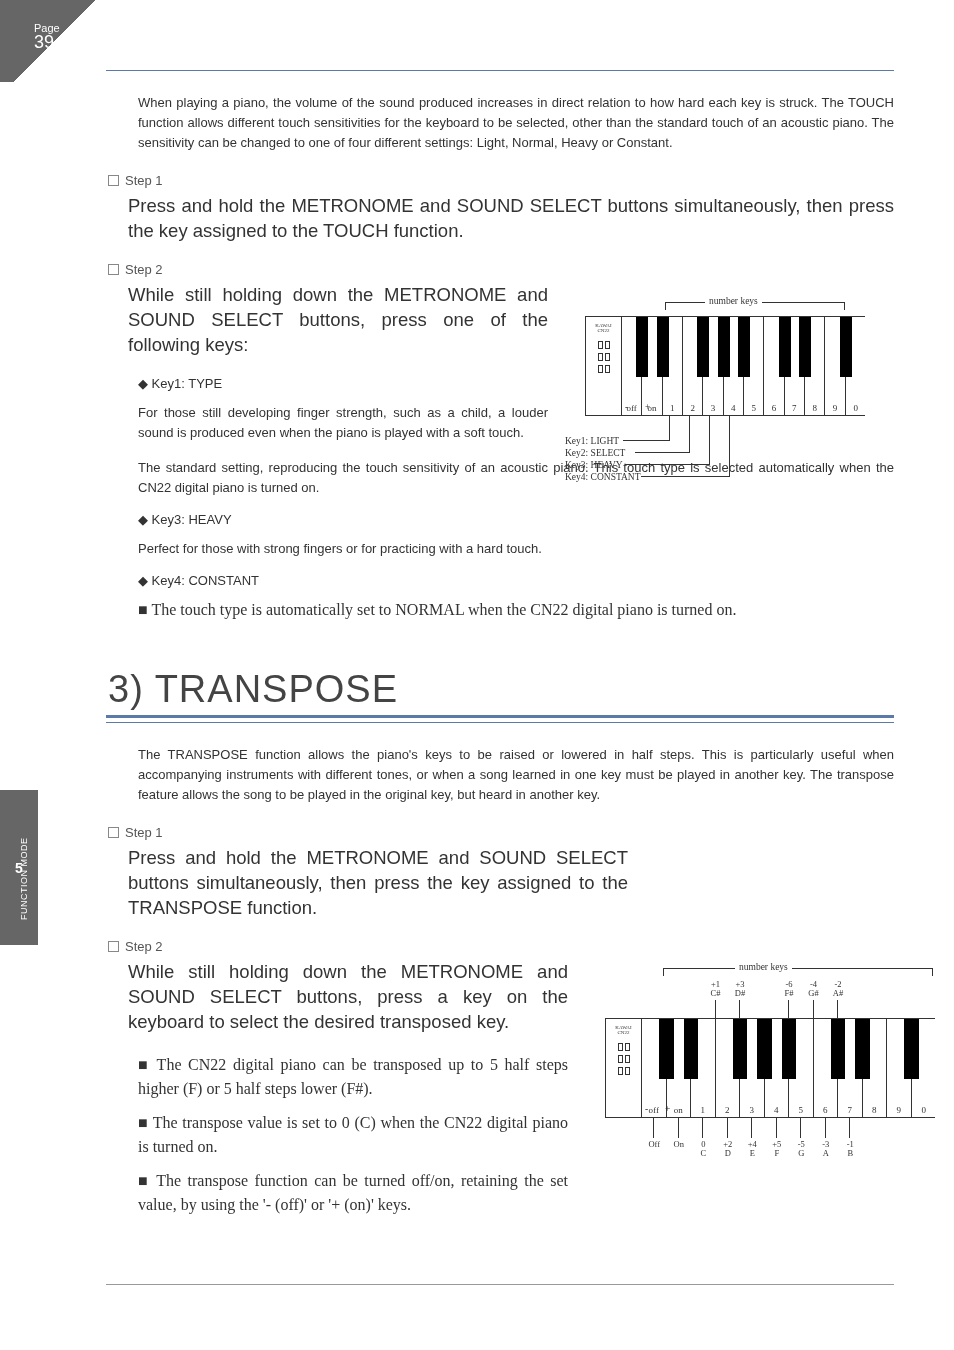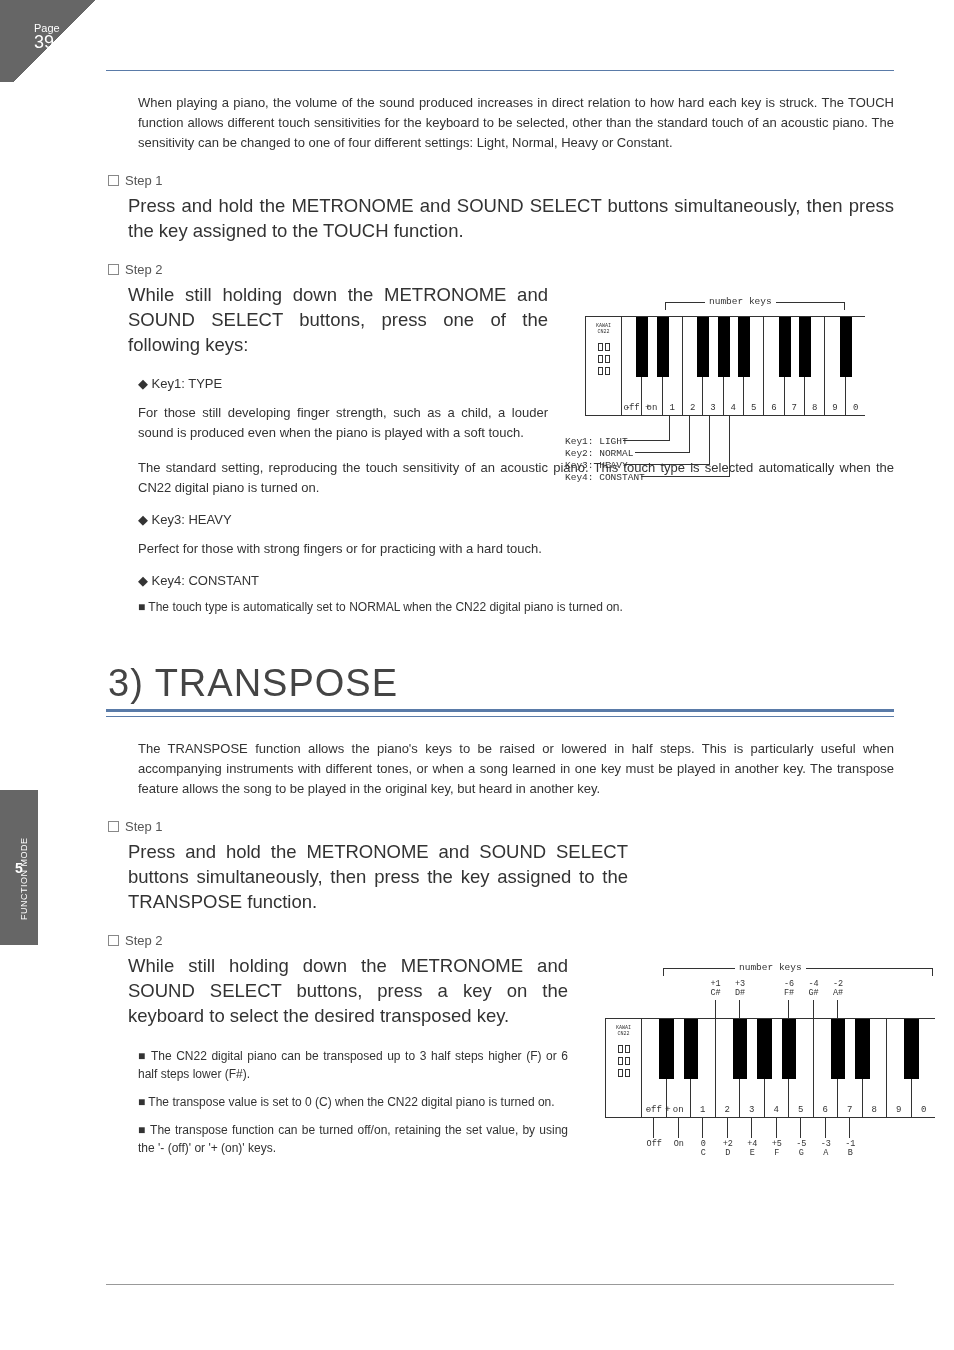--- a/index.html
+++ b/index.html
@@ -80,38 +80,39 @@
     margin: 0 0 4px 30px;
   }
   .sub-body {
     font-size: 13px;
     line-height: 1.55;
     margin: 12px 0 14px 30px;
     text-align: justify;
   }
   .sub-body.narrow2 { width: 410px; }
   .note {
-    font-size: 12px;
+    font-size: 16px;
     margin: 10px 0 6px 30px;
     line-height: 1.5;
     text-align: justify;
+    font-family: Liberation Serif, serif;
   }
   .note.narrow2 { width: 430px; }
   .section-gap { height: 40px; }
   .bottom-rule {
     position: absolute;
     left: 106px; right: 60px; bottom: 65px;
     height: 1px; background: #999;
   }
   
   .kbd {
     position: absolute;
     font-size: 9px;
     color: #333;
-    font-family: Liberation Mono, monospace;
+    font-family: Liberation Serif, serif;
   }
   .kbd1 { left: 565px; top: 310px; width: 320px; height: 205px; }
   .kbd2 { left: 605px; top: 970px; width: 370px; height: 240px; }
   .keyboard {
     position: relative;
     border: 1px solid #333;
     background: #fff;
   }
   .panel {
     position:absolute; left:0; top:0; bottom:0;
@@ -179,21 +180,21 @@
   <h1 class="section-title">3) TRANSPOSE</h1>
   <div class="thinrule"></div>
   <p class="intro">The TRANSPOSE function allows the piano's keys to be raised or lowered in half steps. This is particularly useful when accompanying instruments with different tones, or when a song learned in one key must be played in another key. The transpose feature allows the song to be played in the original key, but heard in another key.</p>
 
   <div class="step-label"><span class="box"></span><span>Step 1</span></div>
   <div class="step-body" style="width:500px">Press and hold the METRONOME and SOUND SELECT buttons simultaneously, then press the key assigned to the TRANSPOSE function.</div>
 
   <div class="step-label"><span class="box"></span><span>Step 2</span></div>
   <div class="step-body" style="width:440px">While still holding down the METRONOME and SOUND SELECT buttons, press a key on the keyboard to select the desired transposed key.</div>
 
-  <div class="note narrow2">■ The CN22 digital piano can be transposed up to 3 half steps higher (F) or 6 half steps lower (F#).</div>
+  <div class="note narrow2">■ The CN22 digital piano can be transposed up to 5 half steps higher (F) or 5 half steps lower (F#).</div>
   <div class="note narrow2">■ The transpose value is set to 0 (C) when the CN22 digital piano is turned on.</div>
   <div class="note narrow2">■ The transpose function can be turned off/on, retaining the set value, by using the '- (off)' or '+ (on)' keys.</div>
 
 </div>
 
 <div class="kbd kbd1">
   <div class="bracket" style="left:100px; top:-8px; width:180px; height:8px;"></div>
   <div class="lbltxt" style="left:140px; top:-14px; background:#fff; padding:0 4px;">number keys</div>
 
   <div class="keyboard" style="left:20px; top:6px; width:280px; height:100px; position:absolute;">
@@ -266,21 +267,21 @@
 
   <div class="lbltxt" style="left:60px; top:92px;">-</div>
   <div class="lbltxt" style="left:80px; top:92px;">+</div>
 
   <div class="line" style="left:104px; top:106px; width:1px; height:24px;"></div>
   <div class="line" style="left:58px; top:130px; width:47px; height:1px;"></div>
   <div class="lbltxt" style="left:0; top:126px;">Key1: LIGHT</div>
 
   <div class="line" style="left:124px; top:106px; width:1px; height:36px;"></div>
   <div class="line" style="left:70px; top:142px; width:55px; height:1px;"></div>
-  <div class="lbltxt" style="left:0; top:138px;">Key2: NORMAL</div>
+  <div class="lbltxt" style="left:0; top:138px;">Key2: SELECT</div>
 
   <div class="line" style="left:144px; top:106px; width:1px; height:48px;"></div>
   <div class="line" style="left:60px; top:154px; width:85px; height:1px;"></div>
   <div class="lbltxt" style="left:0; top:150px;">Key3: HEAVY</div>
 
   <div class="line" style="left:164px; top:106px; width:1px; height:60px;"></div>
   <div class="line" style="left:76px; top:166px; width:89px; height:1px;"></div>
   <div class="lbltxt" style="left:0; top:162px;">Key4: CONSTANT</div>
 </div>
 

